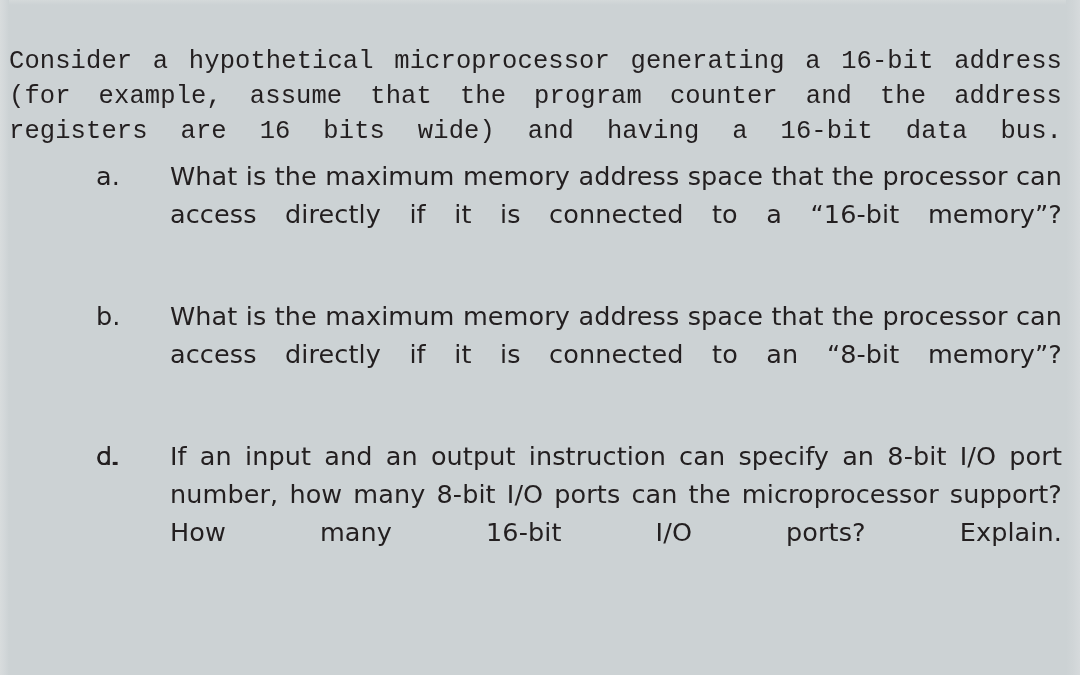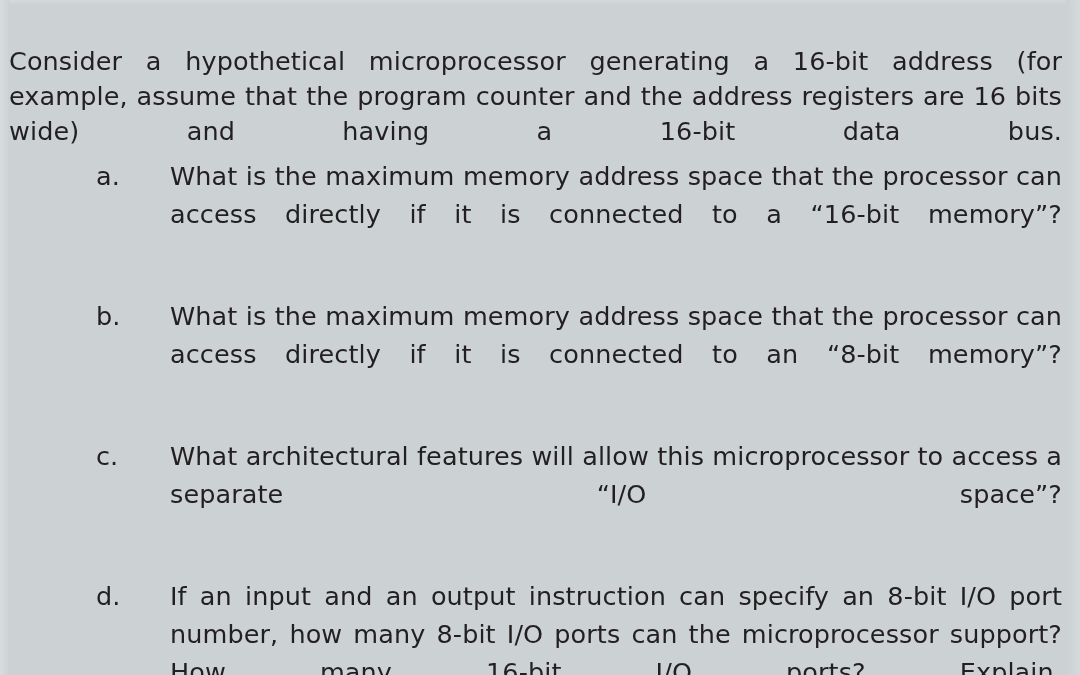--- a/index.html
+++ b/index.html
@@ -60,20 +60,21 @@
     position: absolute;
     left: 9px;
     top: 18px;
     width: 1053px;
     text-align: justify;
     text-justify: inter-word;
     font-size: 25.5px;
     line-height: 35px;
     color: #231f20;
     letter-spacing: 0.1px;
+    font-family: Liberation Mono, monospace;
   }
   .intro::after {
     content: "";
     display: inline-block;
     width: 100%;
   }
 
   
   .qlist {
     position: absolute;
@@ -140,21 +141,20 @@
         <span class="qtext">What is the maximum memory address space that the processor can access directly if it is connected to a “16-bit memory”?</span>
       </li>
 
       <li class="qitem">
         <span class="marker">b.</span>
         <span class="qtext">What is the maximum memory address space that the processor can access directly if it is connected to an “8-bit memory”?</span>
       </li>
 
       <li class="qitem">
         <span class="marker">c.</span>
-        <span class="qtext">What architectural features will allow this microprocessor to access a separate “I/O space”?</span>
       </li>
 
       <li class="qitem">
         <span class="marker">d.</span>
         <span class="qtext">If an input and an output instruction can specify an 8-bit I/O port number, how many 8-bit I/O ports can the microprocessor support? How many 16-bit I/O ports? Explain.</span>
       </li>
 
     </ol>
 
   </div>

